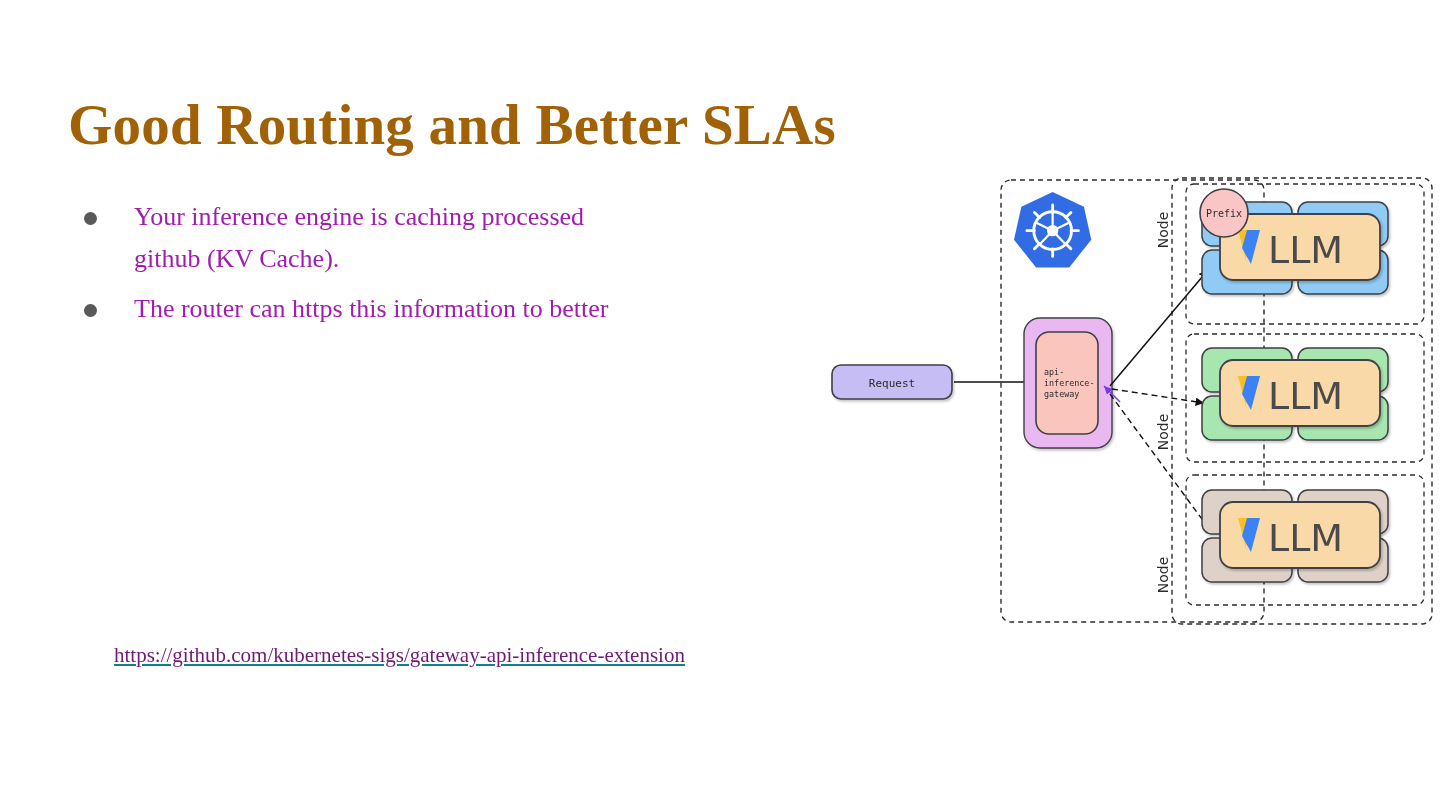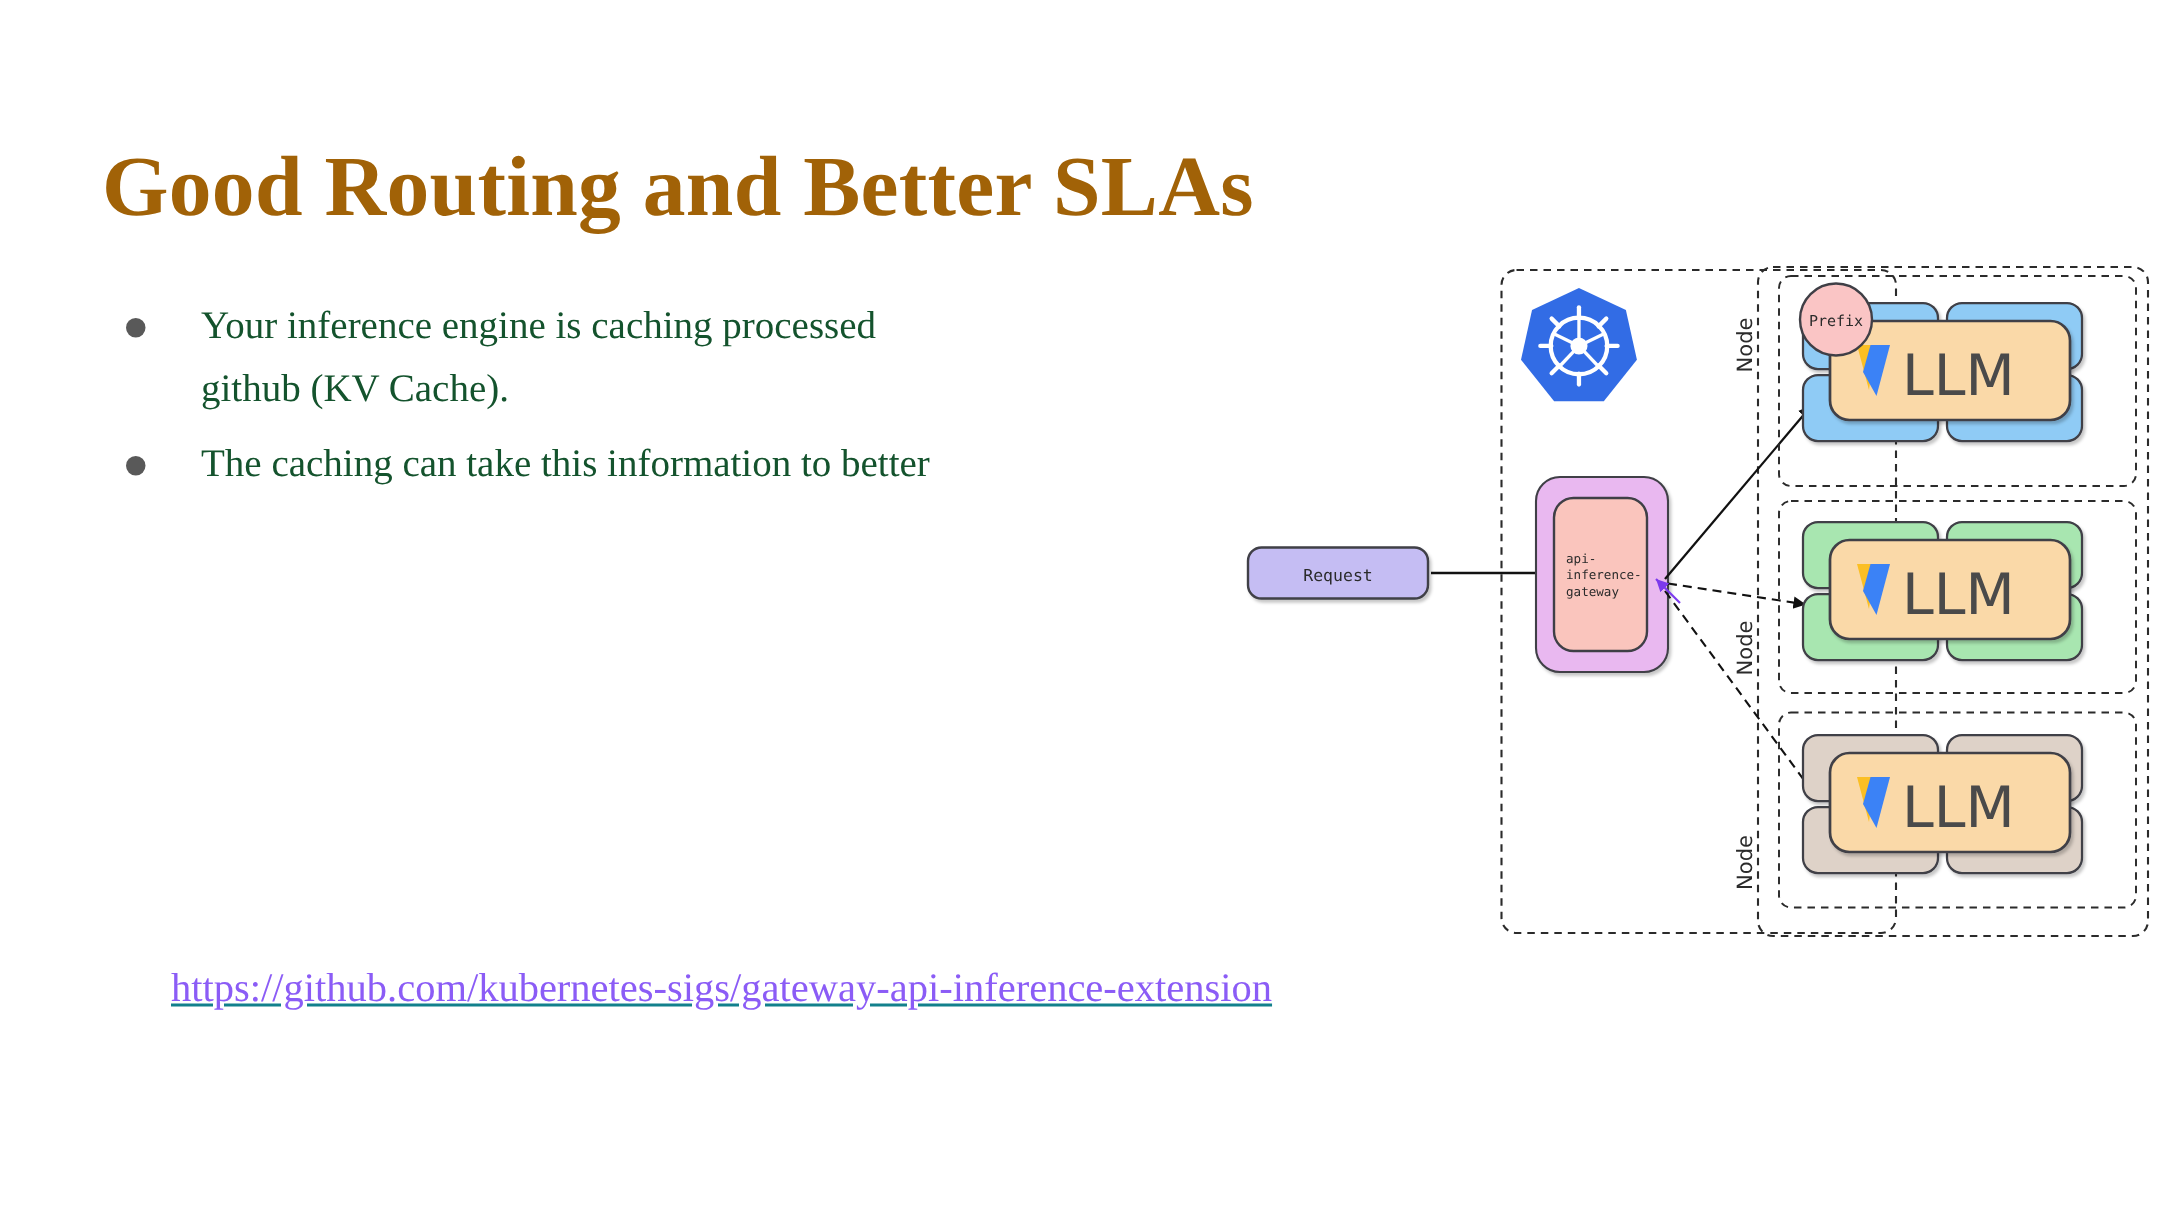--- a/index.html
+++ b/index.html
@@ -40,21 +40,21 @@
     margin: 0;
     padding: 0;
   }
   .bullet-item {
     position: relative;
     padding-left: 62px;
     margin-bottom: 8px;
     font-family: "Liberation Serif", serif;
     font-size: 26px;
     line-height: 1.62;
-    color: #14532d;
+    color: #a21caf;
     text-align: justify;
     text-justify: inter-word;
   }
   .bullet-item::before {
     content: "";
     position: absolute;
     left: 12px;
     top: 16px;
     width: 13px;
     height: 13px;
@@ -64,22 +64,22 @@
   .bullet-item .last-line {
     display: block;
     text-align: left;
   }
 
   .source-link {
     position: absolute;
     left: 114px;
     top: 643px;
     font-family: "Liberation Serif", serif;
-    font-size: 27px;
-    color: #8b5cf6;
+    font-size: 21px;
+    color: #701a75;
     text-decoration: underline;
     text-decoration-color: #12808c;
     text-underline-offset: 2px;
     white-space: nowrap;
   }
 
   
   .diagram {
     position: absolute;
     left: 820px;
@@ -107,21 +107,21 @@
 <body>
 
 <div class="slide-title">Good Routing and Better SLAs</div>
 
 <ul class="bullet-list">
   <li class="bullet-item">
     <span>Your inference engine is caching processed</span>
     <span class="last-line">github (KV Cache).</span>
   </li>
   <li class="bullet-item">
-    <span>The caching can take this information to better</span>
+    <span>The router can https this information to better</span>
   </li>
 </ul>
 
 <a class="source-link" href="#">https://github.com/kubernetes-sigs/gateway-api-inference-extension</a>
 
 <div class="diagram">
   <svg width="620" height="470" viewBox="0 0 620 470" xmlns="http://www.w3.org/2000/svg">
     <defs>
       <marker id="arrowBlack" markerWidth="8" markerHeight="8" refX="6" refY="3" orient="auto">
         <path d="M0,0 L6,3 L0,6 z" fill="#111111"></path>

